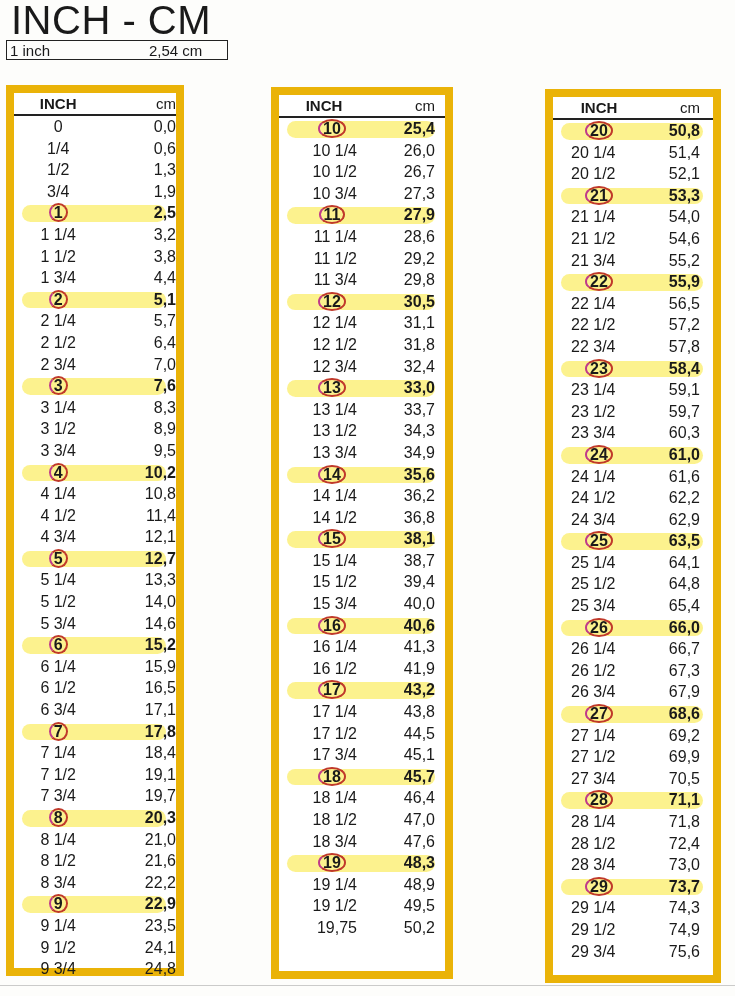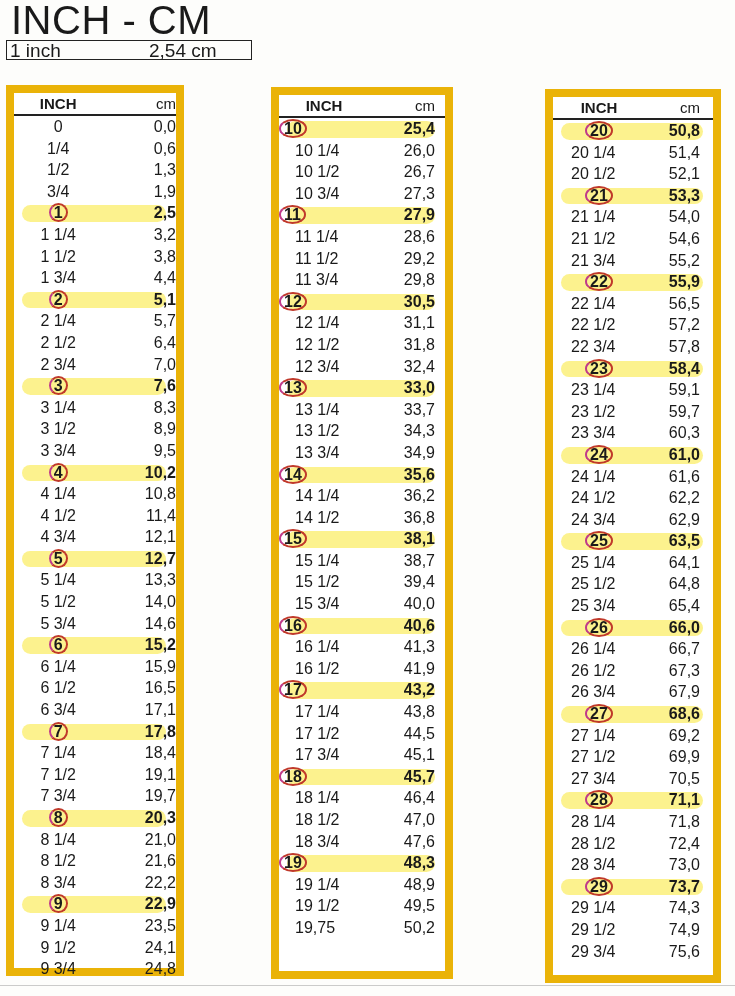--- a/index.html
+++ b/index.html
@@ -4,22 +4,22 @@
 <style>
   html, body { margin:0; padding:0; }
   body {
     width:735px; height:996px; background:#fdfdfb; position:relative; overflow:hidden;
     font-family:"Liberation Sans", sans-serif; color:#1a1a1a;
   }
   .title {
     position:absolute; left:11px; top:2px; font-size:40px; line-height:36px; letter-spacing:0.5px;
   }
   .conv-box {
-    position:absolute; left:6px; top:40px; width:246px; height:20px;
-    border:1.5px solid #222; box-sizing:border-box; font-size:19px; line-height:17px;
+    position:absolute; left:6px; top:40px; width:222px; height:20px;
+    border:1.5px solid #222; box-sizing:border-box; font-size:15px; line-height:17px;
   }
   .conv-box .l { position:absolute; left:3px; top:1px; }
   .conv-box .r { position:absolute; left:142px; top:1px; }
   .table {
     position:absolute; border:8px solid #eab308; box-sizing:border-box; background:#fff;
   }
   .thead {
     height:21px; border-bottom:2px solid #222; display:flex; font-size:15px; line-height:21px;
   }
   .thead .c1 { font-weight:bold; }
@@ -33,25 +33,25 @@
   .row.hl .c1 span {
     font-weight:bold; display:inline-block; padding:0 3px; border:2px solid #c0392b;
     border-radius:50%; line-height:15px; border-left-color:#c03a8a;
   }
   #t1 { left:6px; top:85px; width:178px; height:891px; }
   #t2 { left:271px; top:87px; width:182px; height:892px; }
   #t3 { left:545px; top:89px; width:176px; height:894px; }
   #t1 .c1 { width:90px; text-align:center; }
   #t1 .c2 { width:75px; text-align:right; padding-right:0; }
   #t1 .thead .c2 { font-weight:normal; }
-  #t2 .c1 { width:78px; text-align:left; padding-left:16px; box-sizing:border-box; }
+  #t2 .c1 { width:78px; text-align:right; padding-left:16px; box-sizing:border-box; }
   #t2 .thead .c1 { text-align:center; padding-left:0; width:90px; }
   #t2 .c2 { width:78px; text-align:right; }
   #t2 .thead .c2 { width:66px; }
-  #t2 .row.hl .c1 { text-align:left; padding-left:0; width:90px; }
+  #t2 .row.hl .c1 { text-align:center; padding-left:16px; width:90px; }
   #t2 .row.hl .c2 { width:66px; }
   #t3 .c1 { width:80px; text-align:left; padding-left:18px; box-sizing:border-box; }
   #t3 .thead .c1 { text-align:center; padding-left:0; width:92px; }
   #t3 .c2 { width:67px; text-align:right; }
   #t3 .thead .c2 { width:55px; }
   #t3 .row.hl .c1 { text-align:center; padding-left:0; width:92px; }
   #t3 .row.hl .c2 { width:55px; }
   .page-edge {
     position:absolute; left:0; right:0; bottom:10px; height:1px; background:#999; opacity:0.5;
   }

